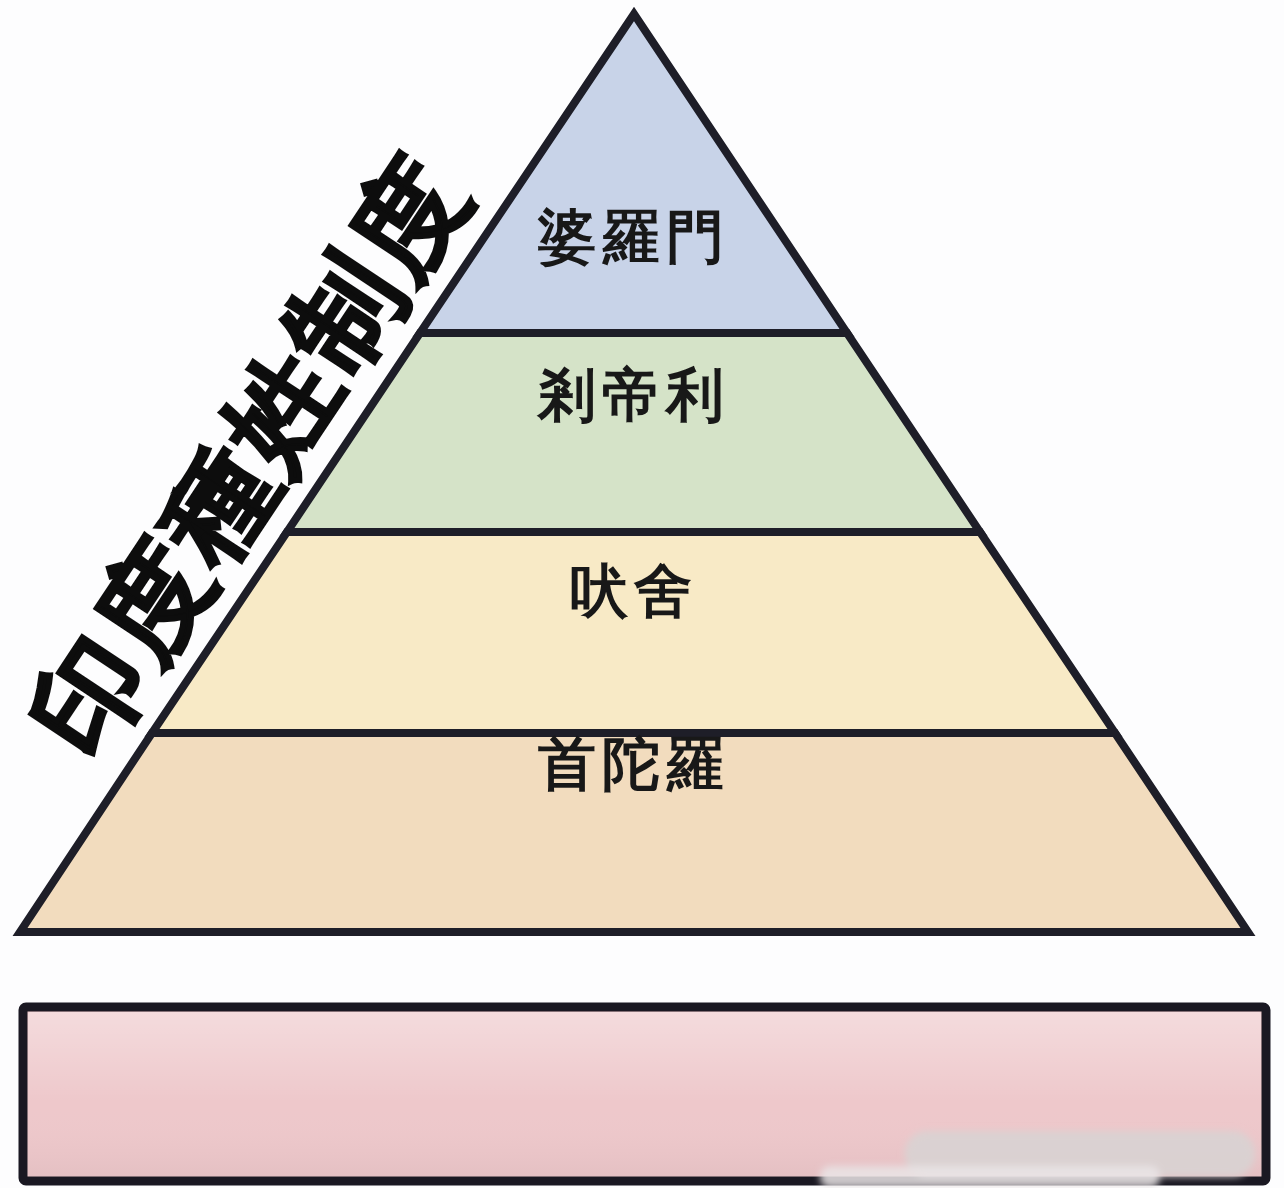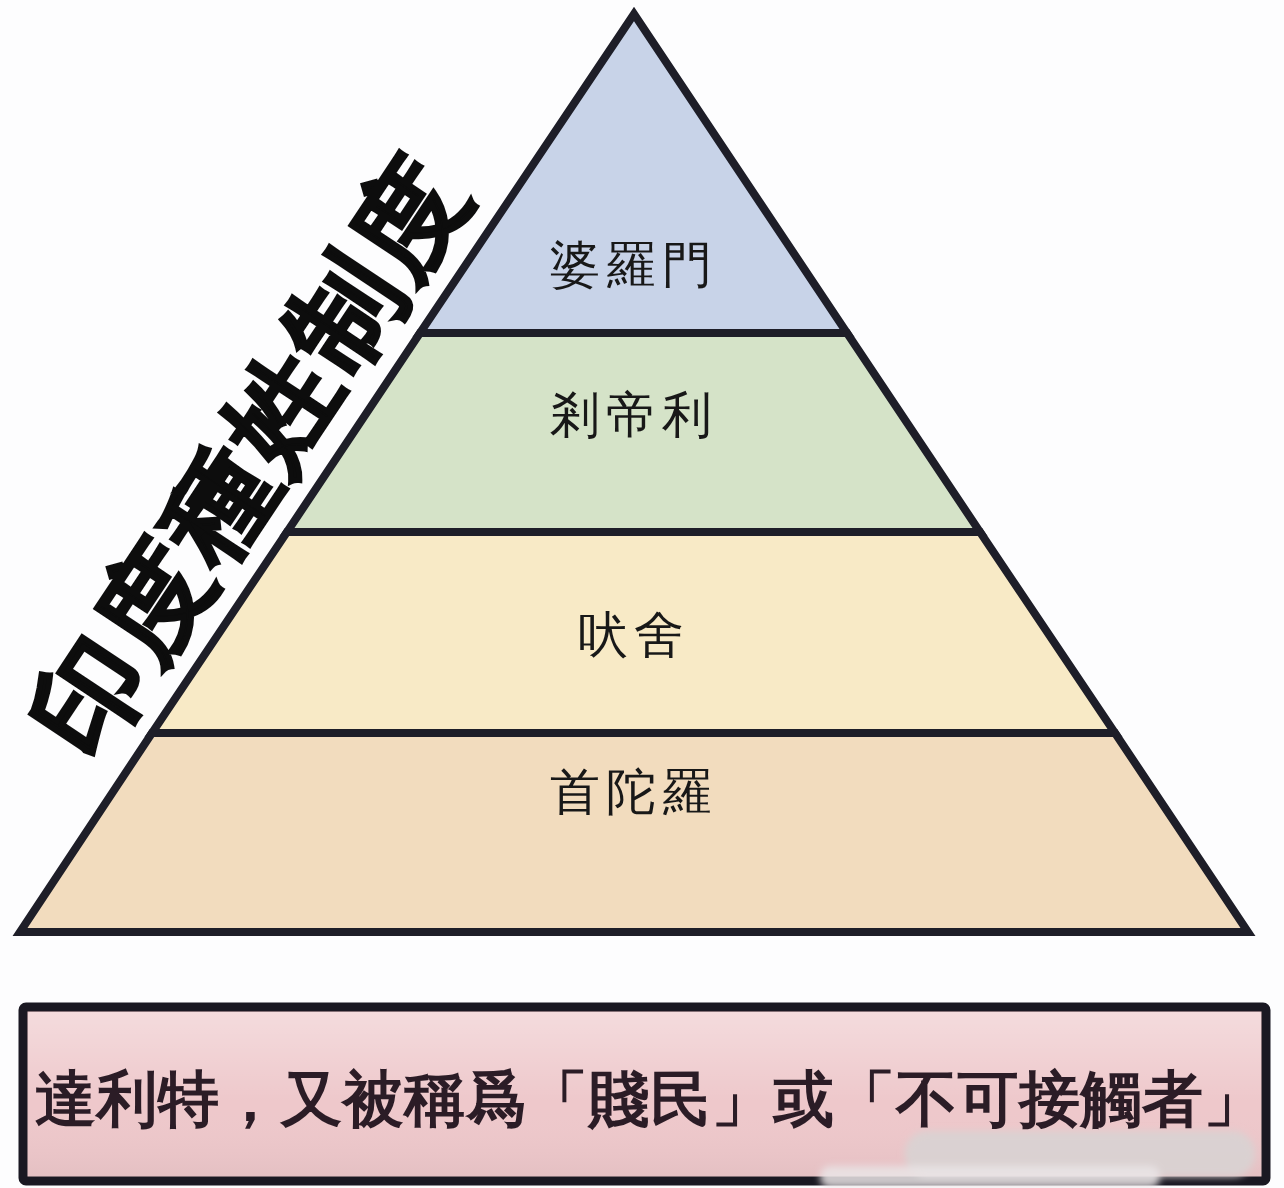--- a/index.html
+++ b/index.html
@@ -33,29 +33,28 @@
     letter-spacing: 5px;
     color: #0d0d0d;
     -webkit-text-stroke: 2.5px #0d0d0d;
     font-family: "DejaVu Serif", "Liberation Serif", serif;
   }
   .band-label {
     position: absolute;
     left: 634px;
     transform: translate(-50%, -50%);
     white-space: nowrap;
-    font-size: 50px;
-    font-weight: 400;
+    font-size: 58px;
+    font-weight: 700;
     letter-spacing: 6px;
     color: #181818;
-    margin-top: 27px;
   }
   .band-label.l1 { top: 238px; }
-  .band-label.l2 { top: 388px; text-align: right; }
-  .band-label.l3 { top: 608px; }
+  .band-label.l2 { top: 396px; text-align: right; }
+  .band-label.l3 { top: 592px; }
   .band-label.l4 { top: 765px; }
   .footnote-text {
     position: absolute;
     left: 35px;
     top: 1100px;
     transform: translateY(-50%);
     white-space: nowrap;
     font-size: 61px;
     font-weight: 600;
     letter-spacing: 0.5px;
@@ -96,15 +95,14 @@
     </g>
   </svg>
 
   <div class="diagram-title">印度種姓制度</div>
 
   <div class="band-label l1">婆羅門</div>
   <div class="band-label l2">剎帝利</div>
   <div class="band-label l3">吠舍</div>
   <div class="band-label l4">首陀羅</div>
 
-  <div class="footnote-text">達利特，又被稱爲「賤民」或「不可接觸者」</div>
 
 </div>
 
 </body></html>

